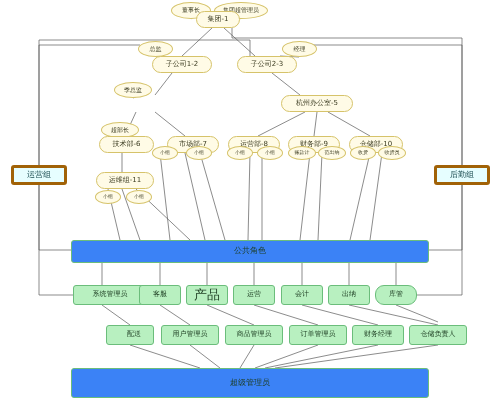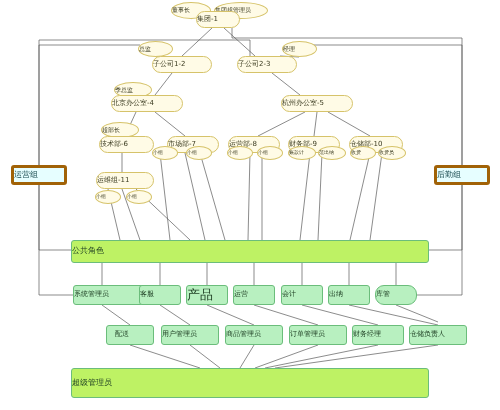--- a/index.html
+++ b/index.html
@@ -8,21 +8,21 @@
     background:#ffffff;
     font-family:"DejaVu Sans","Liberation Sans",sans-serif;
     overflow:hidden;
     position:relative;
   }
   #stage{position:absolute;left:0;top:0;width:500px;height:410px;}
   svg#edges{position:absolute;left:0;top:0;width:500px;height:410px;}
   .node{
     position:absolute;
     box-sizing:border-box;
-    display:flex;align-items:center;justify-content:flex-start;
+    display:flex;align-items:center;justify-content:center;
     text-align:center;
     line-height:1.05;
     white-space:nowrap;
   }
   
   .n-yellow{
     background:#fffbe6;
     border:1px solid #d6c36a;
     border-radius:11px;
     color:#3b3b20;
@@ -42,21 +42,21 @@
     color:#184a4f;
   }
   
   .n-green{
     background:#b8f0c0;
     border:1px solid #6bbd7b;
     border-radius:3px;
     color:#1d3d22;
   }
   .n-greenband{
-    background:#bef264;
+    background:#3b82f6;
     border:1px solid #6bbd7b;
     border-radius:3px;
     color:#1d3d22;
   }
 </style>
 </head>
 <body>
 
 <div id="stage">
 
@@ -159,23 +159,20 @@
   <div class="node n-yellow" style="left:152px;top:56px;width:60px;height:17px;font-size:7px;">
       <span>子公司1-2</span>
     </div>
   <div class="node n-yellow" style="left:237px;top:56px;width:60px;height:17px;font-size:7px;">
       <span>子公司2-3</span>
     </div>
 
   <div class="node n-ellipse" style="left:114px;top:82px;width:38px;height:16px;font-size:6px;">
       <span>季总监</span>
     </div>
-  <div class="node n-yellow" style="left:111px;top:95px;width:72px;height:17px;font-size:7px;">
-      <span>北京办公室-4</span>
-    </div>
   <div class="node n-yellow" style="left:281px;top:95px;width:72px;height:17px;font-size:7px;">
       <span>杭州办公室-5</span>
     </div>
 
   <div class="node n-ellipse" style="left:101px;top:122px;width:38px;height:16px;font-size:6px;">
       <span>超部长</span>
     </div>
 
   <div class="node n-yellow" style="left:99px;top:136px;width:55px;height:17px;font-size:7px;">
       <span>技术部-6</span>

